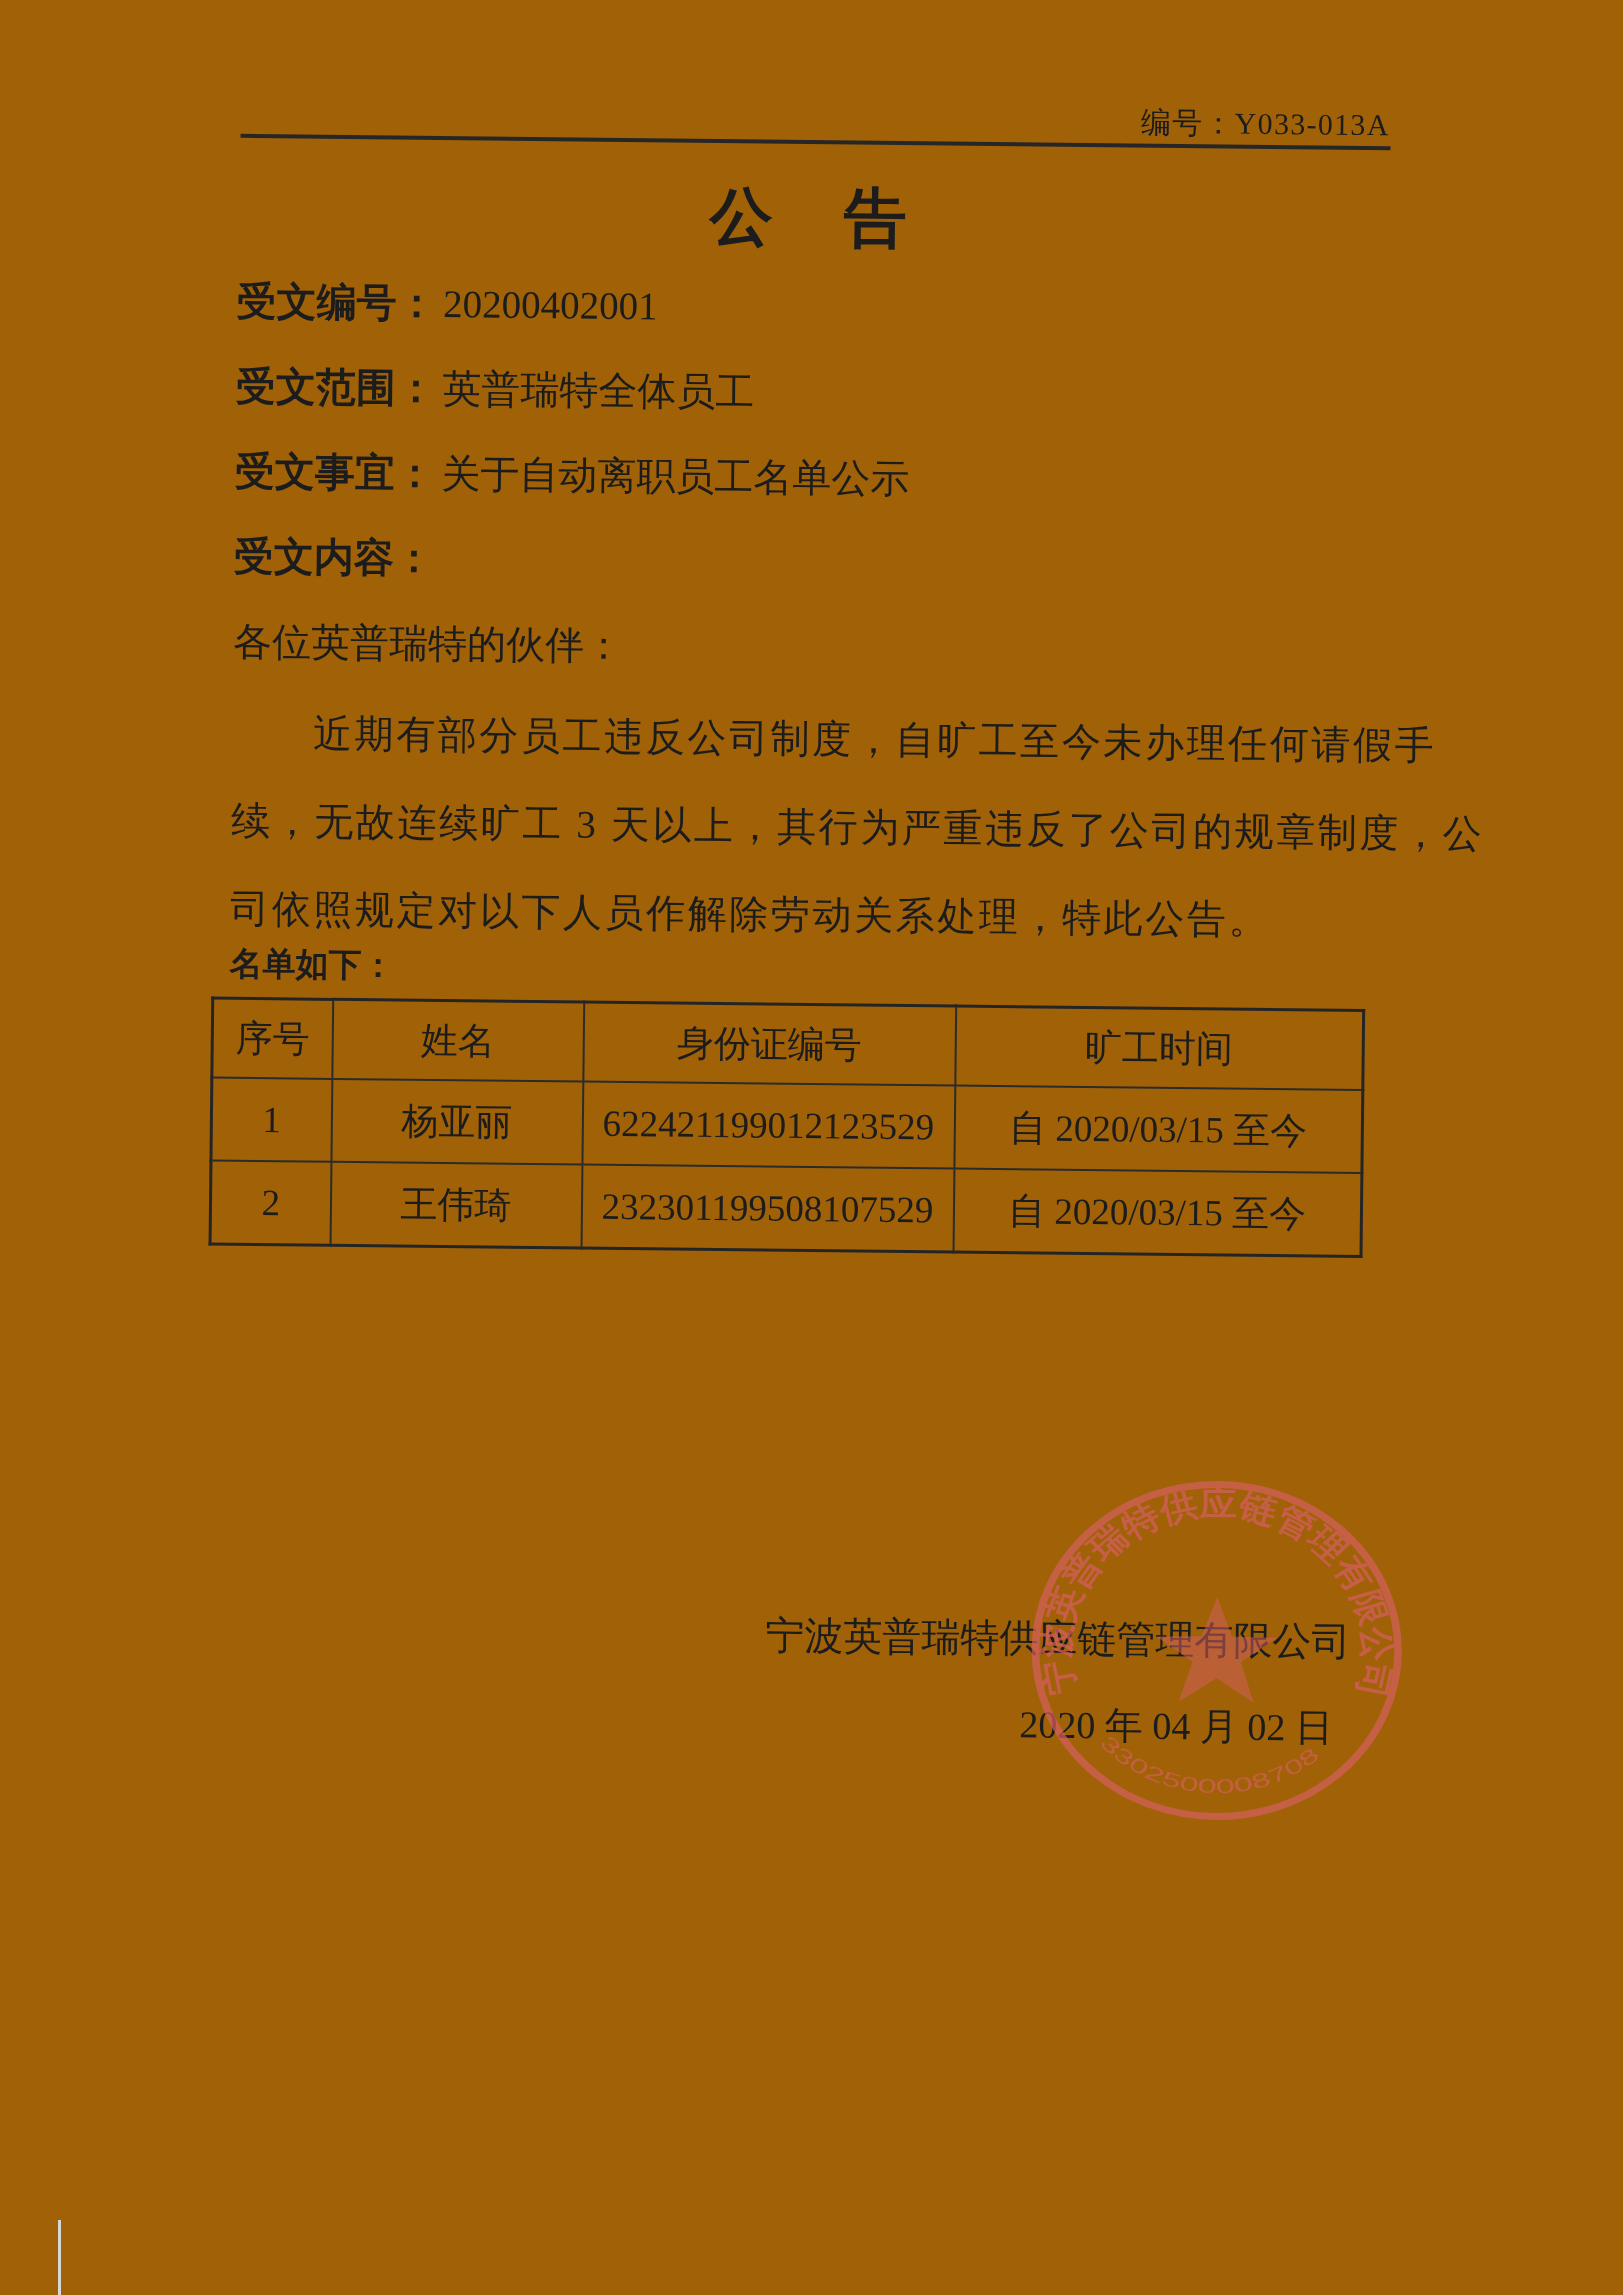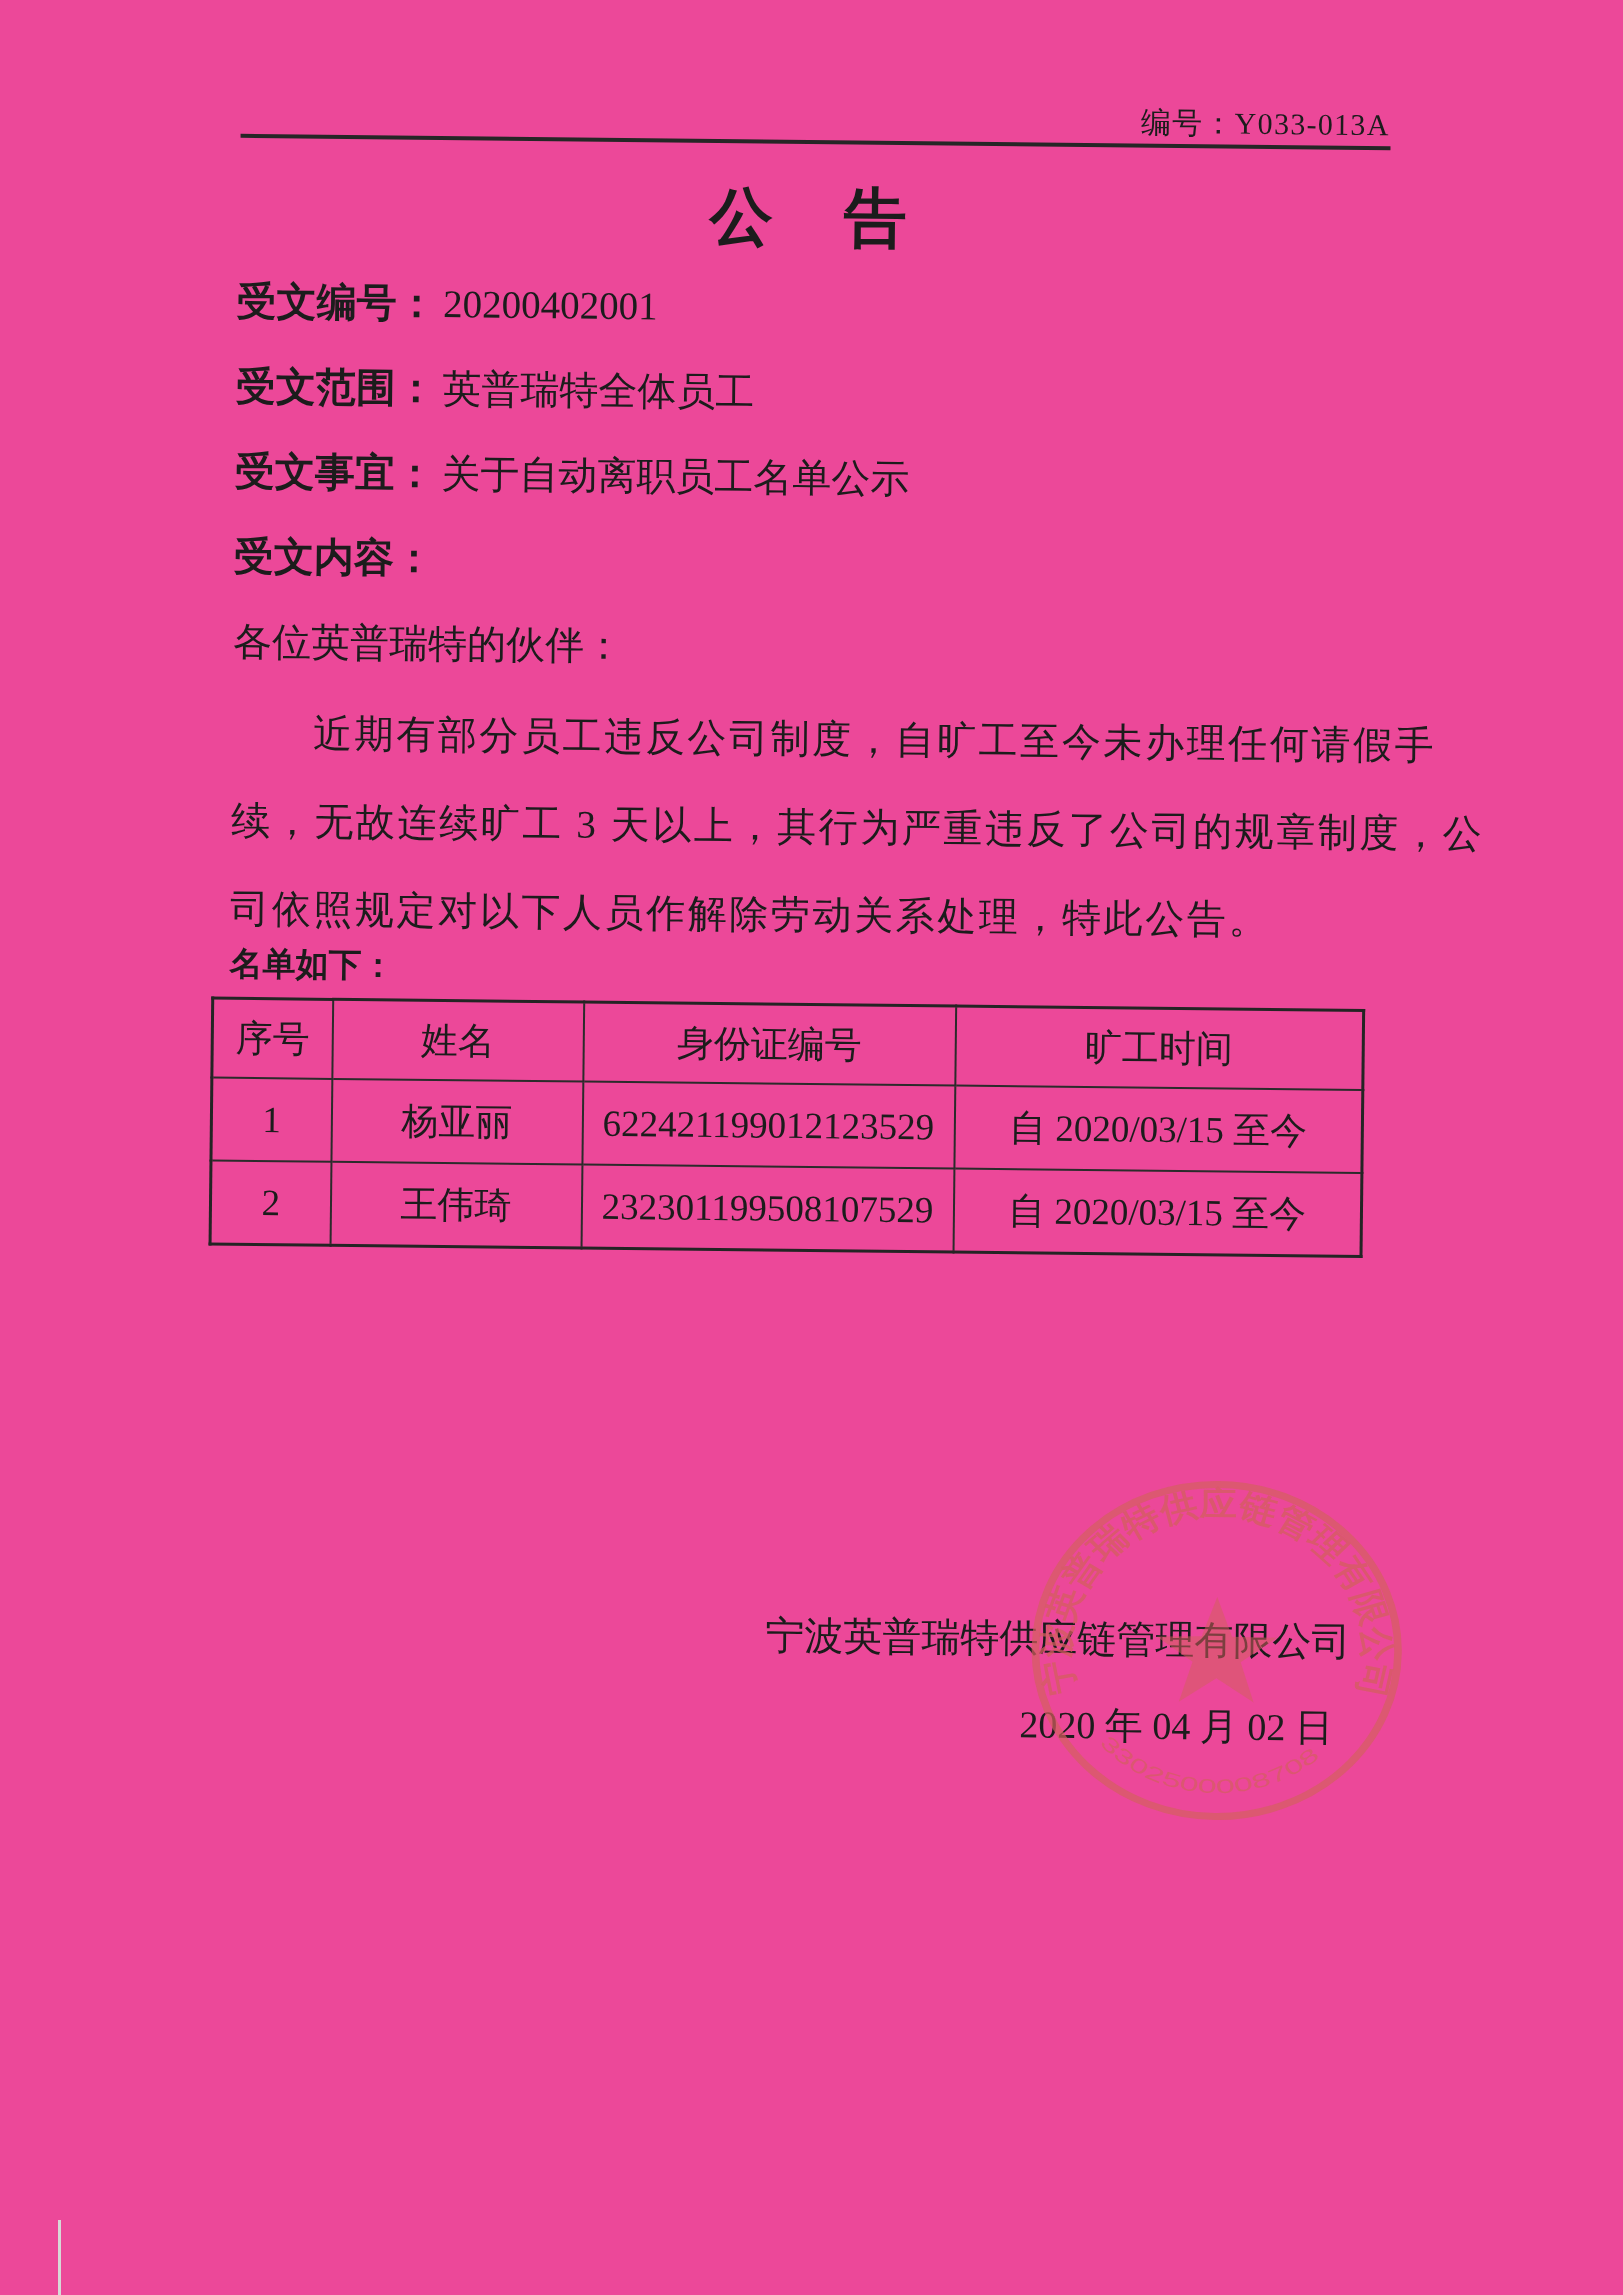--- a/index.html
+++ b/index.html
@@ -6,21 +6,21 @@
   body {
     width: 1623px; height: 2295px;
     background: #ffffff;
     font-family: "Liberation Serif", "DejaVu Serif", serif;
     color: #1c1c1c;
     overflow: hidden;
   }
   .page {
     position: relative;
     width: 1623px; height: 2295px;
-    background: #ec4899;
+    background: #a16207;
     overflow: hidden;
   }
   
   .skew {
     position: absolute; inset: 0;
     transform: rotate(0.62deg);
     transform-origin: 812px 98px;
   }
   .refno {
     position: absolute; top: 99px; right: 233px;

